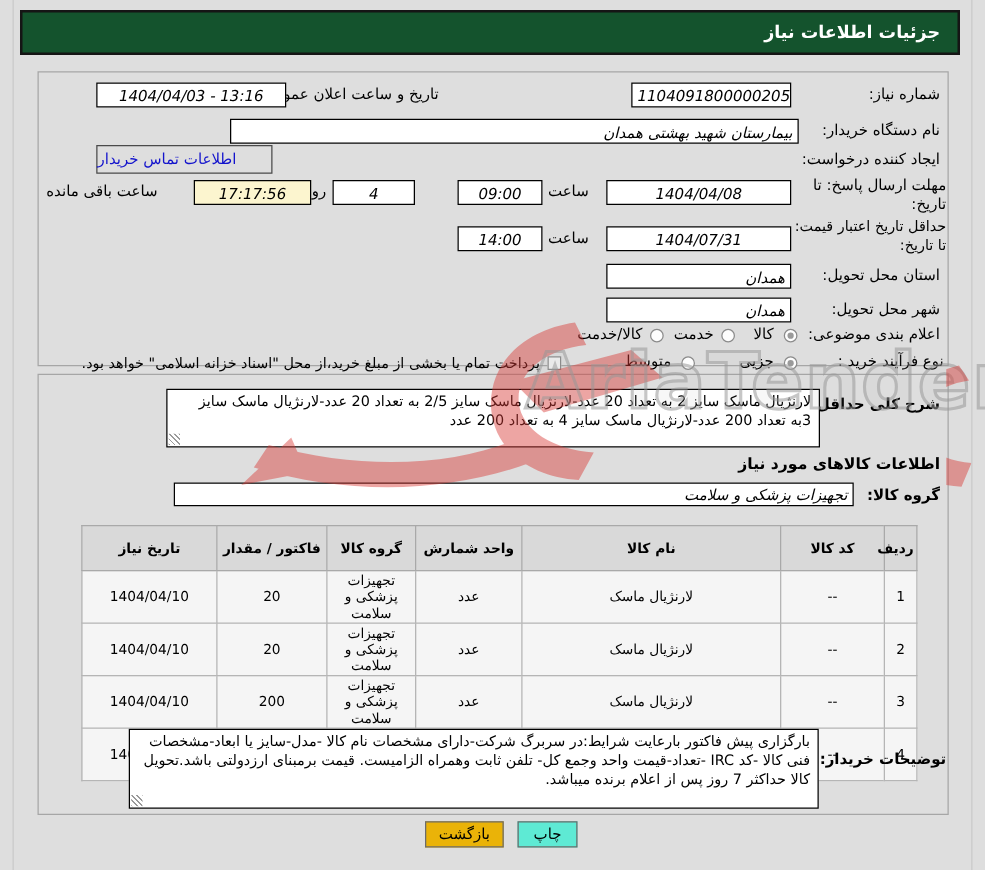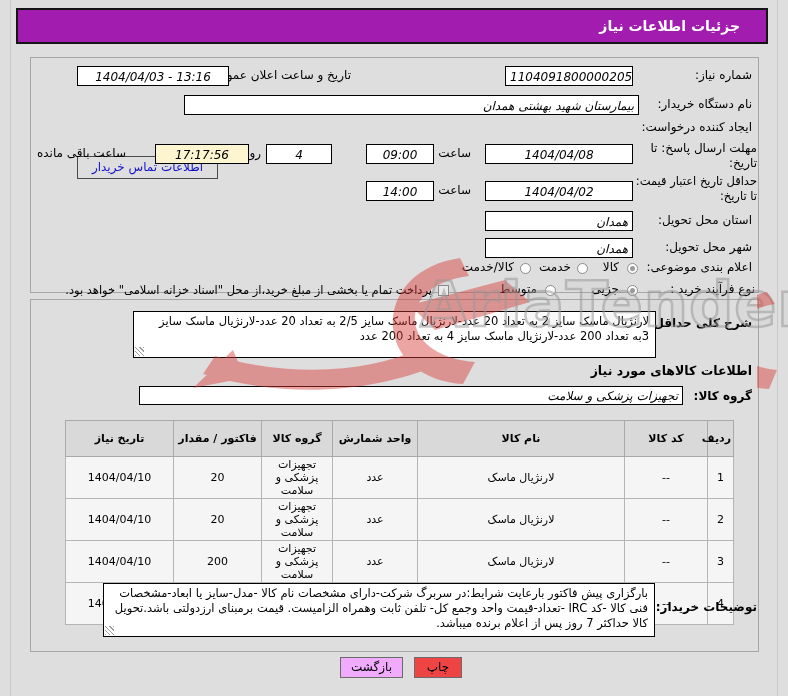--- a/index.html
+++ b/index.html
@@ -1,60 +1,60 @@
 <!DOCTYPE html>
 <html lang="fa"><head>
 <meta charset="utf-8">
 <style>
   html,body{margin:0;padding:0;}
   body{width:788px;height:696px;background:#dedede;font-family:"DejaVu Sans","Liberation Sans",sans-serif;}
   #app{position:relative;width:788px;height:696px;background:#dedede;direction:rtl;overflow:hidden;}
   #app::before{content:"";position:absolute;left:10px;top:0;bottom:0;width:1px;background:#c9c9c9;}
   #app::after{content:"";position:absolute;right:10px;top:0;bottom:0;width:1px;background:#c9c9c9;}
 
-  .hdr{position:absolute;left:16px;top:8px;width:752px;height:36px;background:#a21caf;border:2px solid #151515;
+  .hdr{position:absolute;left:16px;top:8px;width:752px;height:36px;background:#14532d;border:2px solid #151515;
        color:#fff;font-size:14px;font-weight:bold;display:flex;align-items:center;justify-content:flex-start;
-       padding:0 26px;box-sizing:border-box;}
+       padding:0 14px;box-sizing:border-box;}
 
   .panel{position:absolute;border:1px solid #a6a6a6;background:transparent;}
   .p1{left:30px;top:57px;width:727px;height:234px;}
   .p2{left:30px;top:299px;width:727px;height:351px;}
 
   .lbl{position:absolute;font-size:12px;color:#000;white-space:nowrap;}
   .lbl.b{font-weight:bold;}
   .lbl.wrap{white-space:normal;line-height:15px;text-align:right;}
 
   .box{position:absolute;height:20px;line-height:20px;background:#fff;border:1px solid #000;
        font-size:12px;color:#000;padding:0 4px;box-sizing:border-box;overflow:hidden;font-style:italic;}
   .box.center{text-align:center;}
   .box.rt{text-align:right;}
   .ltr{direction:ltr;unicode-bidi:embed;}
   .box.yellow{background:#fcf5cf;}
 
   .contact-btn{position:absolute;height:23px;line-height:21px;border:1px solid #4a4a4a;color:#1313cc;
-       font-size:12px;text-align:center;box-sizing:border-box;cursor:pointer;background:transparent;margin-top:40px;}
+       font-size:12px;text-align:left;box-sizing:border-box;cursor:pointer;background:transparent;}
 
   .radio{position:absolute;width:11px;height:11px;border-radius:50%;border:1px solid #8b8b8b;background:#fdfdfd;box-sizing:border-box;}
   .radio.sel::after{content:"";position:absolute;left:2px;top:2px;width:5px;height:5px;border-radius:50%;background:#9a9a9a;}
   .chk{position:absolute;width:11px;height:11px;border:1px solid #8b8b8b;background:#f1f1f1;box-sizing:border-box;}
 
   .ta{position:absolute;background:#fff;border:1px solid #000;font-size:11.5px;line-height:15px;
       color:#000;padding:2px 6px;box-sizing:border-box;text-align:right;overflow:hidden;}
   .ta::after{content:"";position:absolute;left:1px;bottom:1px;width:9px;height:9px;
       background:repeating-linear-gradient(45deg,#9a9a9a 0 1px,transparent 1px 3px);}
 
   .gtable{position:absolute;border-collapse:collapse;table-layout:fixed;width:668px;font-size:11px;}
   .gtable th{background:#d9d9d9;font-weight:bold;height:33px;border:1px solid #a9a9a9;padding:1px 2px;text-align:center;margin-top:30px;}
   .gtable td{background:#f5f5f5;height:28px;border:1px solid #b5b5b5;padding:1px 2px;text-align:center;line-height:13px;}
   .gtable td.ltrcell{direction:ltr;}
 
   .btn{position:absolute;height:21px;line-height:19px;border:1px solid #6b6b6b;font-size:12px;text-align:center;
        box-sizing:border-box;cursor:pointer;color:#000;}
-  .btn.back{background:#f0abfc;}
-  .btn.print{background:#ef4444;}
+  .btn.back{background:#eab308;}
+  .btn.print{background:#5eead4;}
 
   .wm{position:absolute;pointer-events:none;}
   .wm-text{left:420px;top:268px;font-size:62px;font-weight:bold;letter-spacing:1px;direction:ltr;white-space:nowrap;
        color:rgba(150,150,150,0.12);-webkit-text-stroke:2.5px #989898;opacity:0.55;}
 </style>
 </head>
 <body>
 
 <div id="app">
 
@@ -78,21 +78,21 @@
   <div class="lbl wrap" style="right:31px;top:141px;width:110px">مهلت ارسال پاسخ: تا تاریخ:</div>
   <div class="box center ltr" style="right:155px;top:144px;width:148px">1404/04/08</div>
   <div class="lbl" style="right:317px;top:146px">ساعت</div>
   <div class="box center ltr" style="left:366px;top:144px;width:68px">09:00</div>
   <div class="box center" style="left:266px;top:144px;width:66px">4</div>
   <div class="lbl" style="right:527px;top:146px">روز و</div>
   <div class="box center ltr yellow" style="left:155px;top:144px;width:94px">17:17:56</div>
   <div class="lbl" style="left:37px;top:146px">ساعت باقی مانده</div>
 
   <div class="lbl wrap" style="right:31px;top:174px;width:122px;font-size:11.5px">حداقل تاریخ اعتبار قیمت: تا تاریخ:</div>
-  <div class="box center ltr" style="right:155px;top:181px;width:148px">1404/04/02</div>
+  <div class="box center ltr" style="right:155px;top:181px;width:148px">1404/07/31</div>
   <div class="lbl" style="right:317px;top:183px">ساعت</div>
   <div class="box center ltr" style="left:366px;top:181px;width:68px">14:00</div>
 
   <div class="lbl" style="right:36px;top:213px">استان محل تحویل:</div>
   <div class="box rt" style="right:155px;top:211px;width:148px">همدان</div>
   <div class="lbl" style="right:36px;top:240px">شهر محل تحویل:</div>
   <div class="box rt" style="right:155px;top:238px;width:148px">همدان</div>
 
   <div class="lbl" style="right:36px;top:260px">اعلام بندی موضوعی:</div>
   <span class="radio sel" style="right:150px;top:263px"></span>
@@ -174,21 +174,21 @@
         <td>لارنژیال ماسک</td>
         <td>عدد</td>
         <td>تجهیزات پزشکی و سلامت</td>
         <td>200</td>
         <td class="ltrcell">1404/04/10</td>
       </tr>
     </tbody>
   </table>
 
   <div class="lbl b" style="right:31px;top:600px">توضیحات خریدار:</div>
-  <div class="ta" style="left:103px;top:583px;width:552px;height:54px">بارگزاری پیش فاکتور بارعایت شرایط:در سربرگ شرکت-دارای مشخصات نام کالا -مدل-سایز یا ابعاد-مشخصات فنی کالا -کد IRC -تعداد-قیمت واحد وجمع کل- تلفن ثابت وهمراه الزامیست. قیمت برمبنای ارزدولتی باشد.تحویل کالا حداکثر 7 روز پس از اعلام برنده میباشد.</div>
+  <div class="ta" style="left:103px;top:583px;width:552px;height:64px">بارگزاری پیش فاکتور بارعایت شرایط:در سربرگ شرکت-دارای مشخصات نام کالا -مدل-سایز یا ابعاد-مشخصات فنی کالا -کد IRC -تعداد-قیمت واحد وجمع کل- تلفن ثابت وهمراه الزامیست. قیمت برمبنای ارزدولتی باشد.تحویل کالا حداکثر 7 روز پس از اعلام برنده میباشد.</div>
 
   <div class="btn back" style="left:340px;top:657px;width:63px">بازگشت</div>
   <div class="btn print" style="left:414px;top:657px;width:48px">چاپ</div>
 
   <div class="wm" style="left:185px;top:250px;width:350px;height:145px;opacity:0.45">
     <svg width="350" height="145" viewBox="0 0 350 145" xmlns="http://www.w3.org/2000/svg">
       <g fill="#d83a36">
         <path d="M275,8 C233,14 205,42 208,78 C211,110 240,132 278,134 L290,112 C258,110 232,94 230,72 C228,48 250,30 284,26 Z"></path>
         <path d="M225,55 L320,30 L345,52 L250,80 Z"></path>
         <path d="M236,98 C185,122 110,128 30,106 L18,124 C105,150 190,142 255,114 Z"></path>

